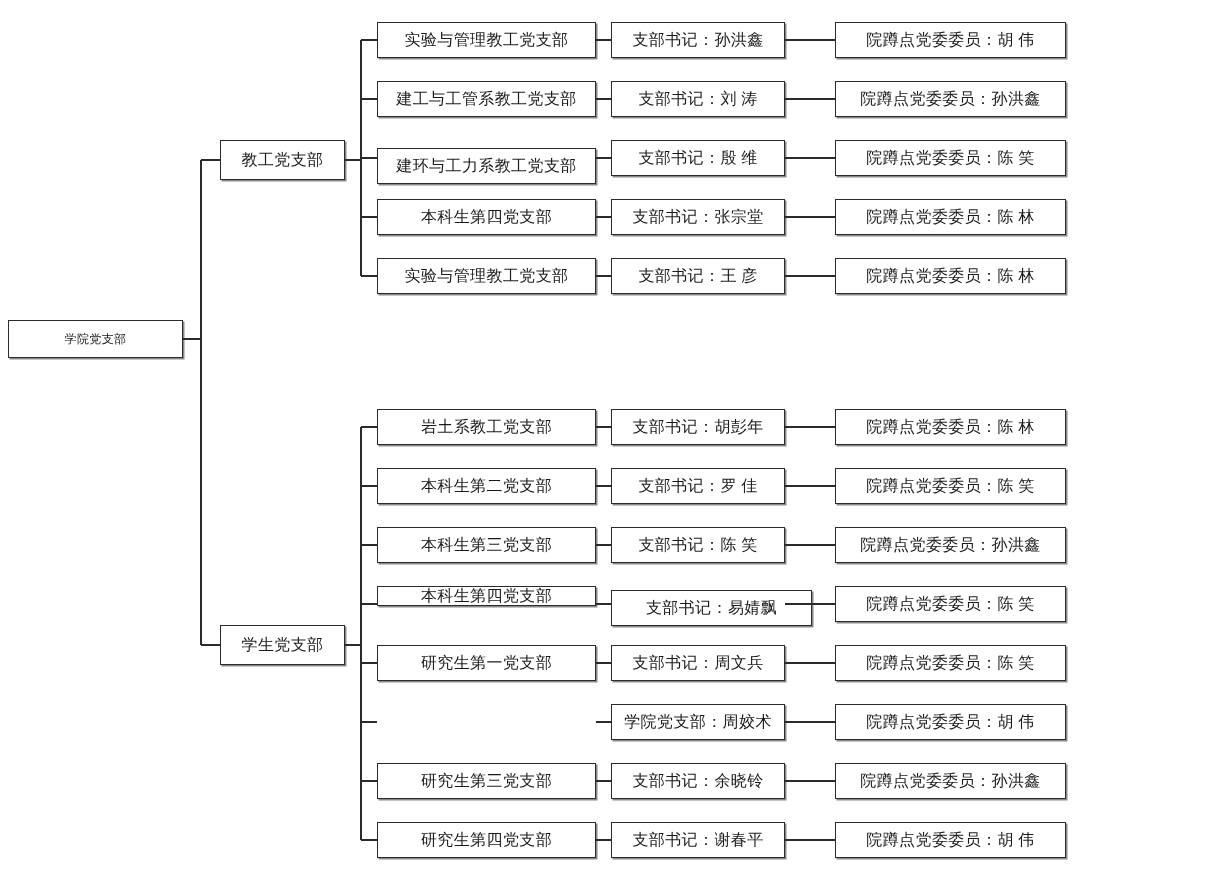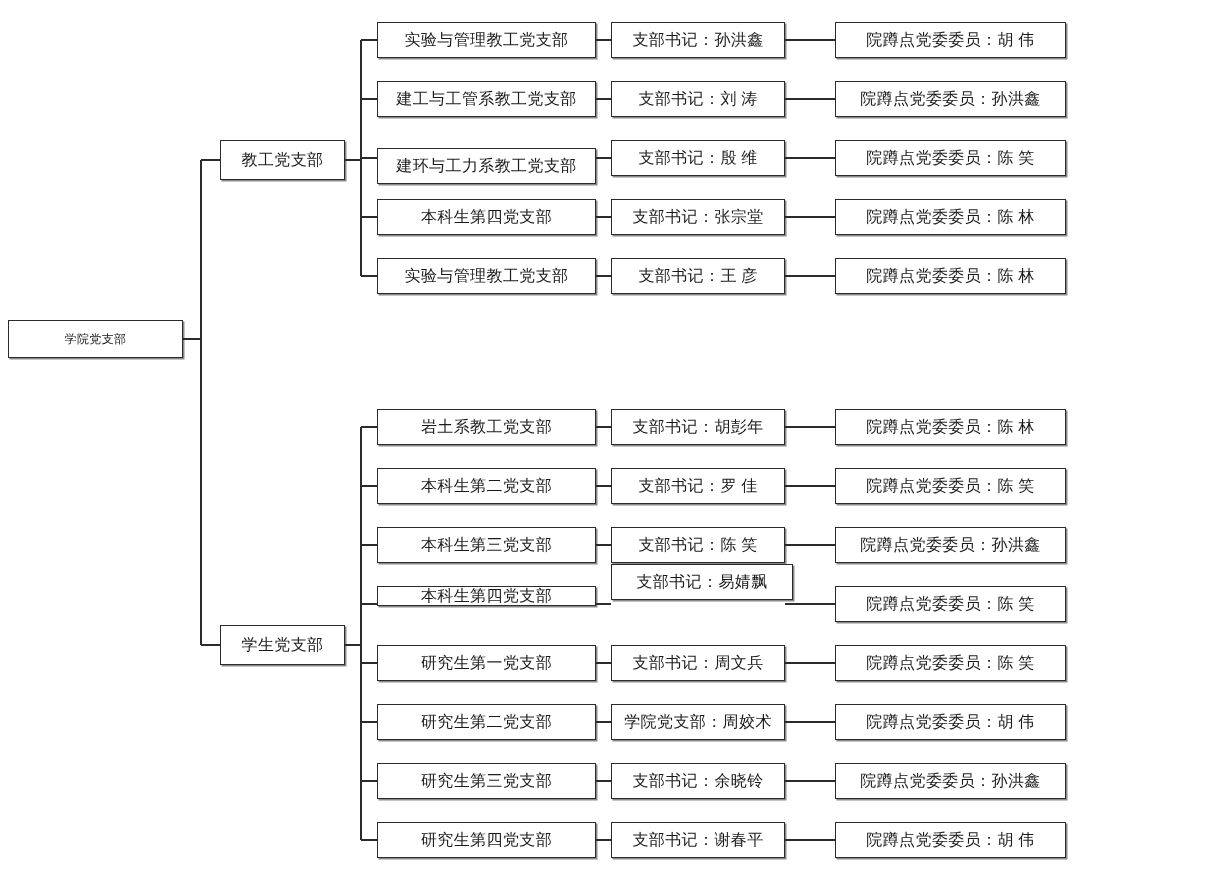--- a/index.html
+++ b/index.html
@@ -110,31 +110,30 @@
     <div class="node node-committee" style="left: 835px; top: 468px; width: 231px; height: 36px;">院蹲点党委委员：陈  笑</div>
     <div class="conn conn-h" style="left: 361px; top: 544.3px; width: 16px;"></div>
     <div class="node node-branch" style="left: 377px; top: 527px; width: 219px; height: 36px;">本科生第三党支部</div>
     <div class="conn conn-h" style="left: 596px; top: 544.3px; width: 15px;"></div>
     <div class="node node-secretary" style="left: 611px; top: 527px; width: 174px; height: 36px;">支部书记：陈  笑</div>
     <div class="conn conn-h" style="left: 785px; top: 544.3px; width: 50px;"></div>
     <div class="node node-committee" style="left: 835px; top: 527px; width: 231px; height: 36px;">院蹲点党委委员：孙洪鑫</div>
     <div class="conn conn-h" style="left: 361px; top: 603.3px; width: 16px;"></div>
     <div class="node node-branch" style="left: 377px; top: 586px; width: 219px; height: 20px;">本科生第四党支部</div>
     <div class="conn conn-h" style="left: 596px; top: 603.3px; width: 15px;"></div>
-    <div class="node node-secretary" style="left: 611px; top: 564px; width: 182px; height: 36px;">支部书记：易婧飘</div>
+    <div class="node node-secretary" style="left: 611px; top: 590px; width: 201px; height: 36px;">支部书记：易婧飘</div>
     <div class="conn conn-h" style="left: 785px; top: 603.3px; width: 50px;"></div>
     <div class="node node-committee" style="left: 835px; top: 586px; width: 231px; height: 36px;">院蹲点党委委员：陈  笑</div>
     <div class="conn conn-h" style="left: 361px; top: 662.3px; width: 16px;"></div>
     <div class="node node-branch" style="left: 377px; top: 645px; width: 219px; height: 36px;">研究生第一党支部</div>
     <div class="conn conn-h" style="left: 596px; top: 662.3px; width: 15px;"></div>
     <div class="node node-secretary" style="left: 611px; top: 645px; width: 174px; height: 36px;">支部书记：周文兵</div>
     <div class="conn conn-h" style="left: 785px; top: 662.3px; width: 50px;"></div>
     <div class="node node-committee" style="left: 835px; top: 645px; width: 231px; height: 36px;">院蹲点党委委员：陈  笑</div>
     <div class="conn conn-h" style="left: 361px; top: 721.3px; width: 16px;"></div>
-    <div class="node node-branch" style="left: 377px; top: 704px; width: 219px; height: 36px;">研究生第二党支部</div>
     <div class="conn conn-h" style="left: 596px; top: 721.3px; width: 15px;"></div>
     <div class="node node-secretary" style="left: 611px; top: 704px; width: 174px; height: 36px;">学院党支部：周姣术</div>
     <div class="conn conn-h" style="left: 785px; top: 721.3px; width: 50px;"></div>
     <div class="node node-committee" style="left: 835px; top: 704px; width: 231px; height: 36px;">院蹲点党委委员：胡  伟</div>
     <div class="conn conn-h" style="left: 361px; top: 780.3px; width: 16px;"></div>
     <div class="node node-branch" style="left: 377px; top: 763px; width: 219px; height: 36px;">研究生第三党支部</div>
     <div class="conn conn-h" style="left: 596px; top: 780.3px; width: 15px;"></div>
     <div class="node node-secretary" style="left: 611px; top: 763px; width: 174px; height: 36px;">支部书记：余晓铃</div>
     <div class="conn conn-h" style="left: 785px; top: 780.3px; width: 50px;"></div>
     <div class="node node-committee" style="left: 835px; top: 763px; width: 231px; height: 36px;">院蹲点党委委员：孙洪鑫</div>

